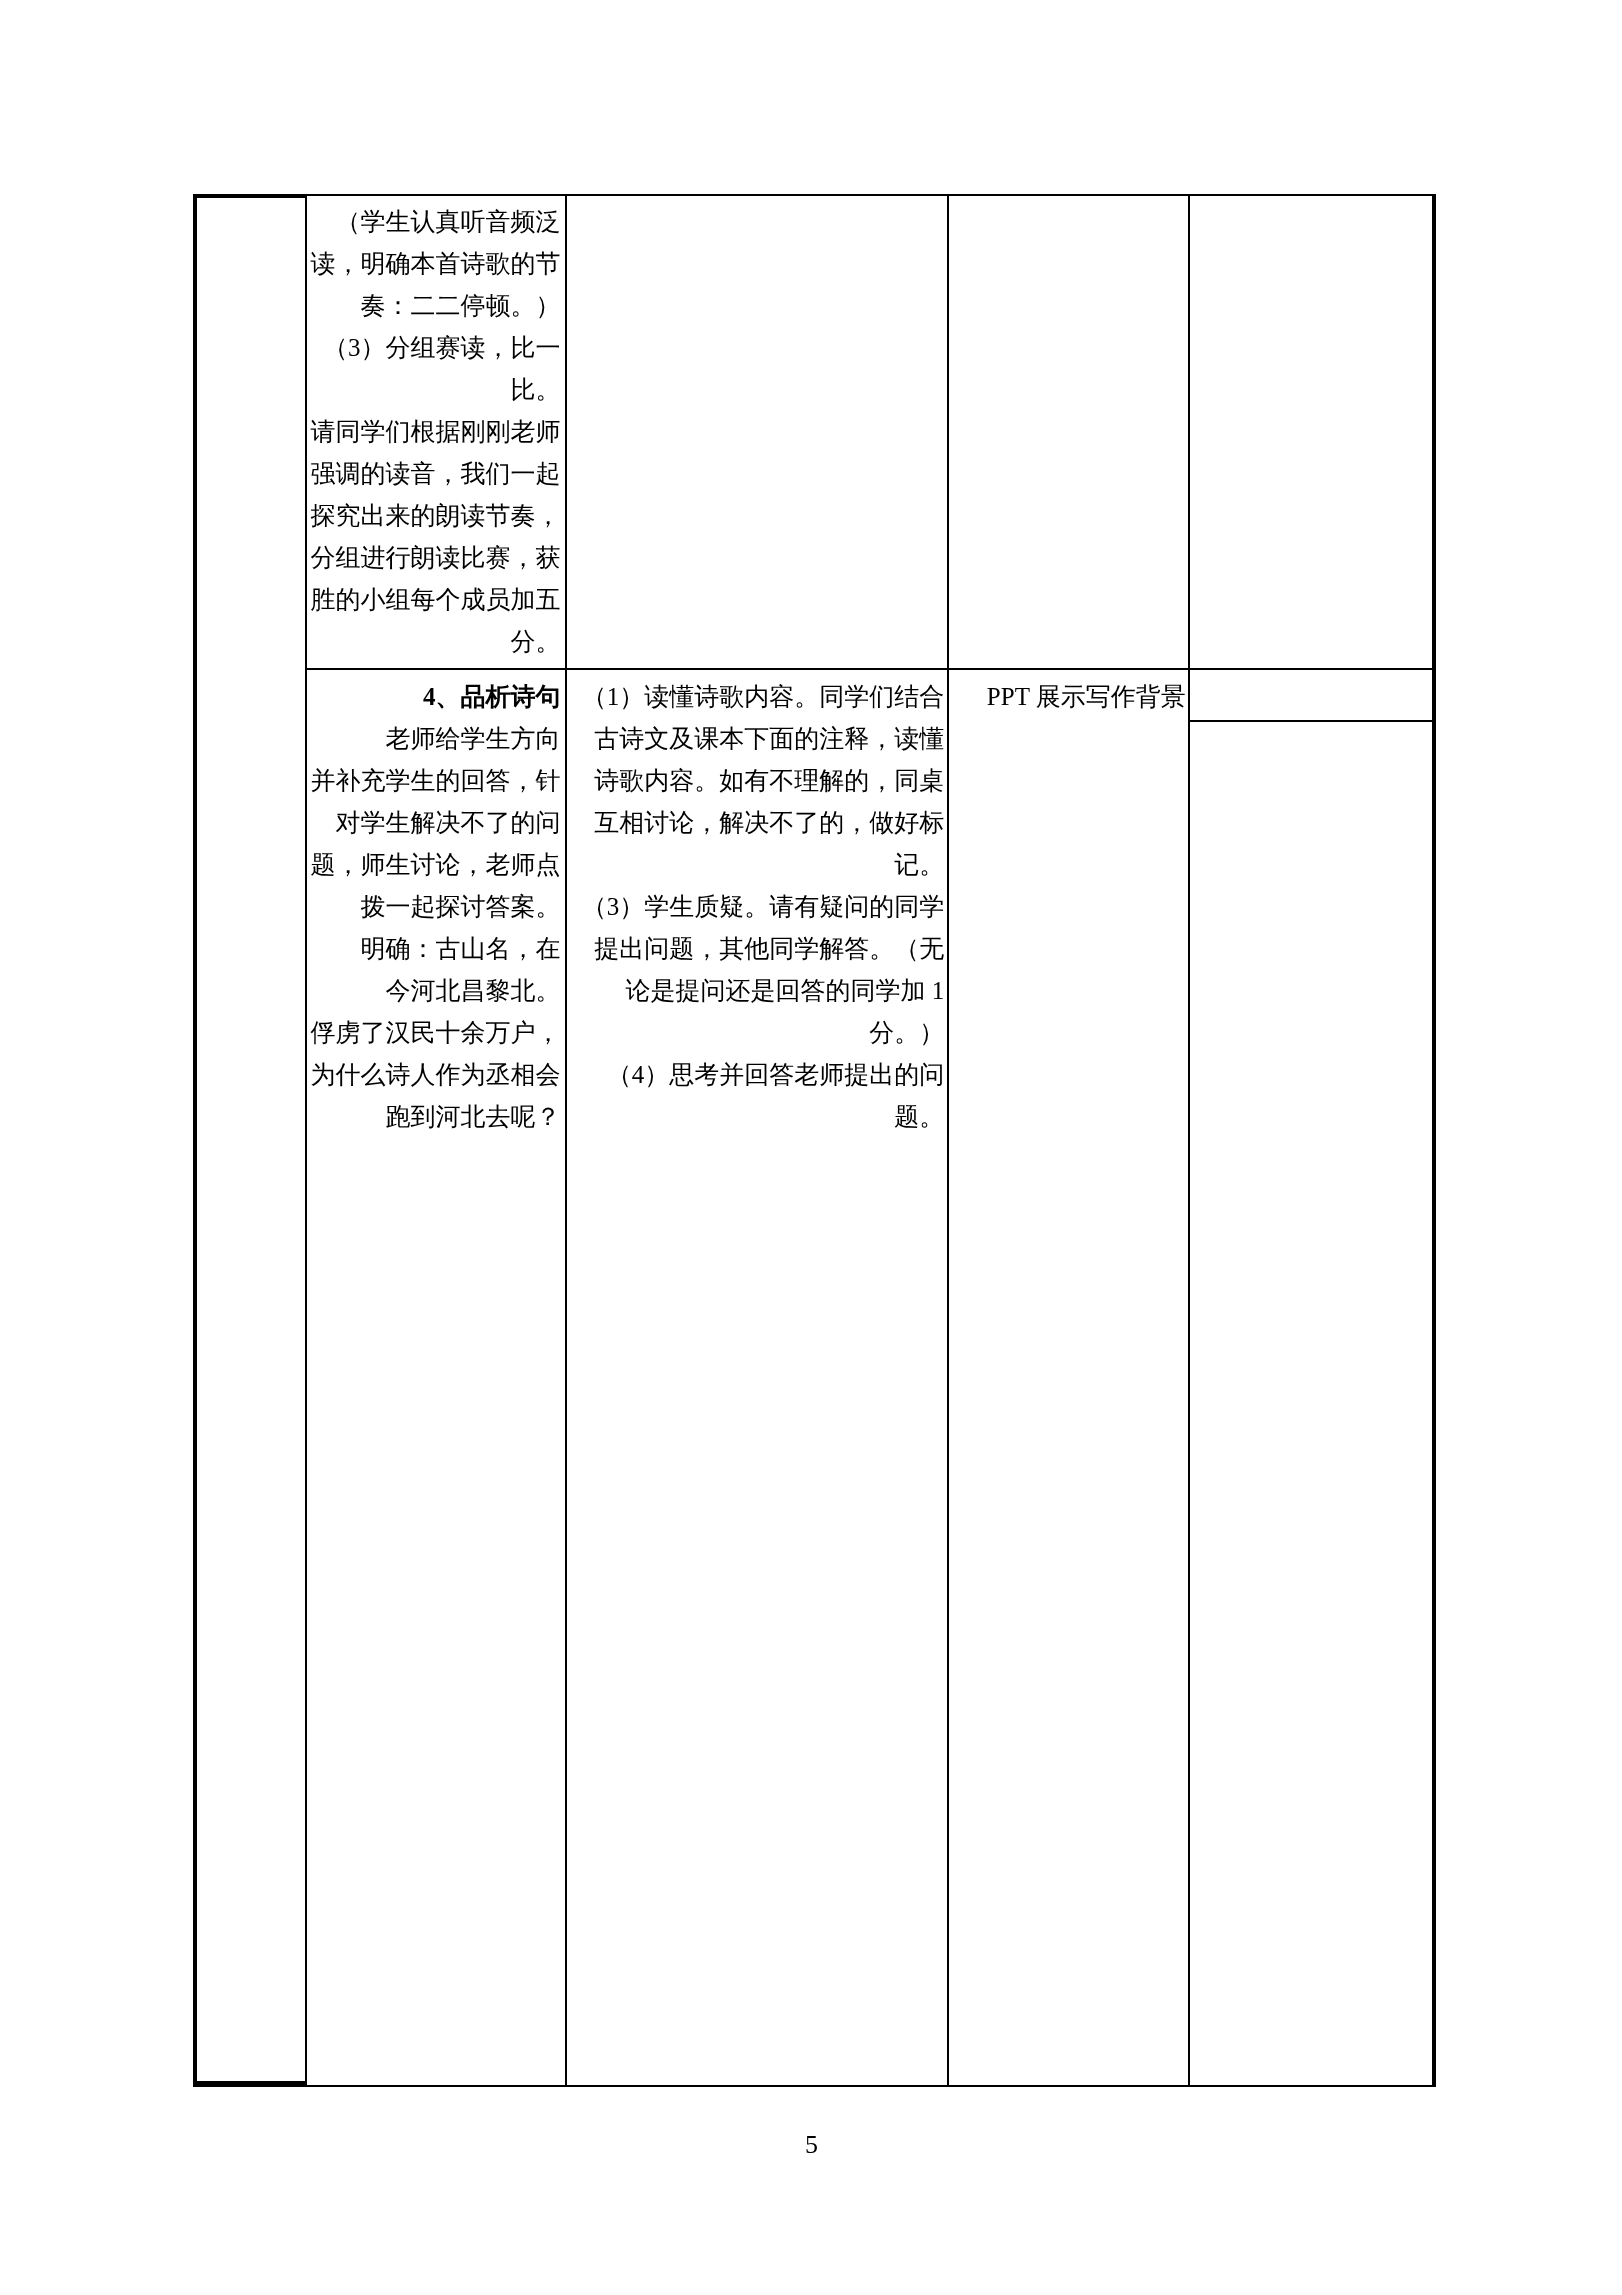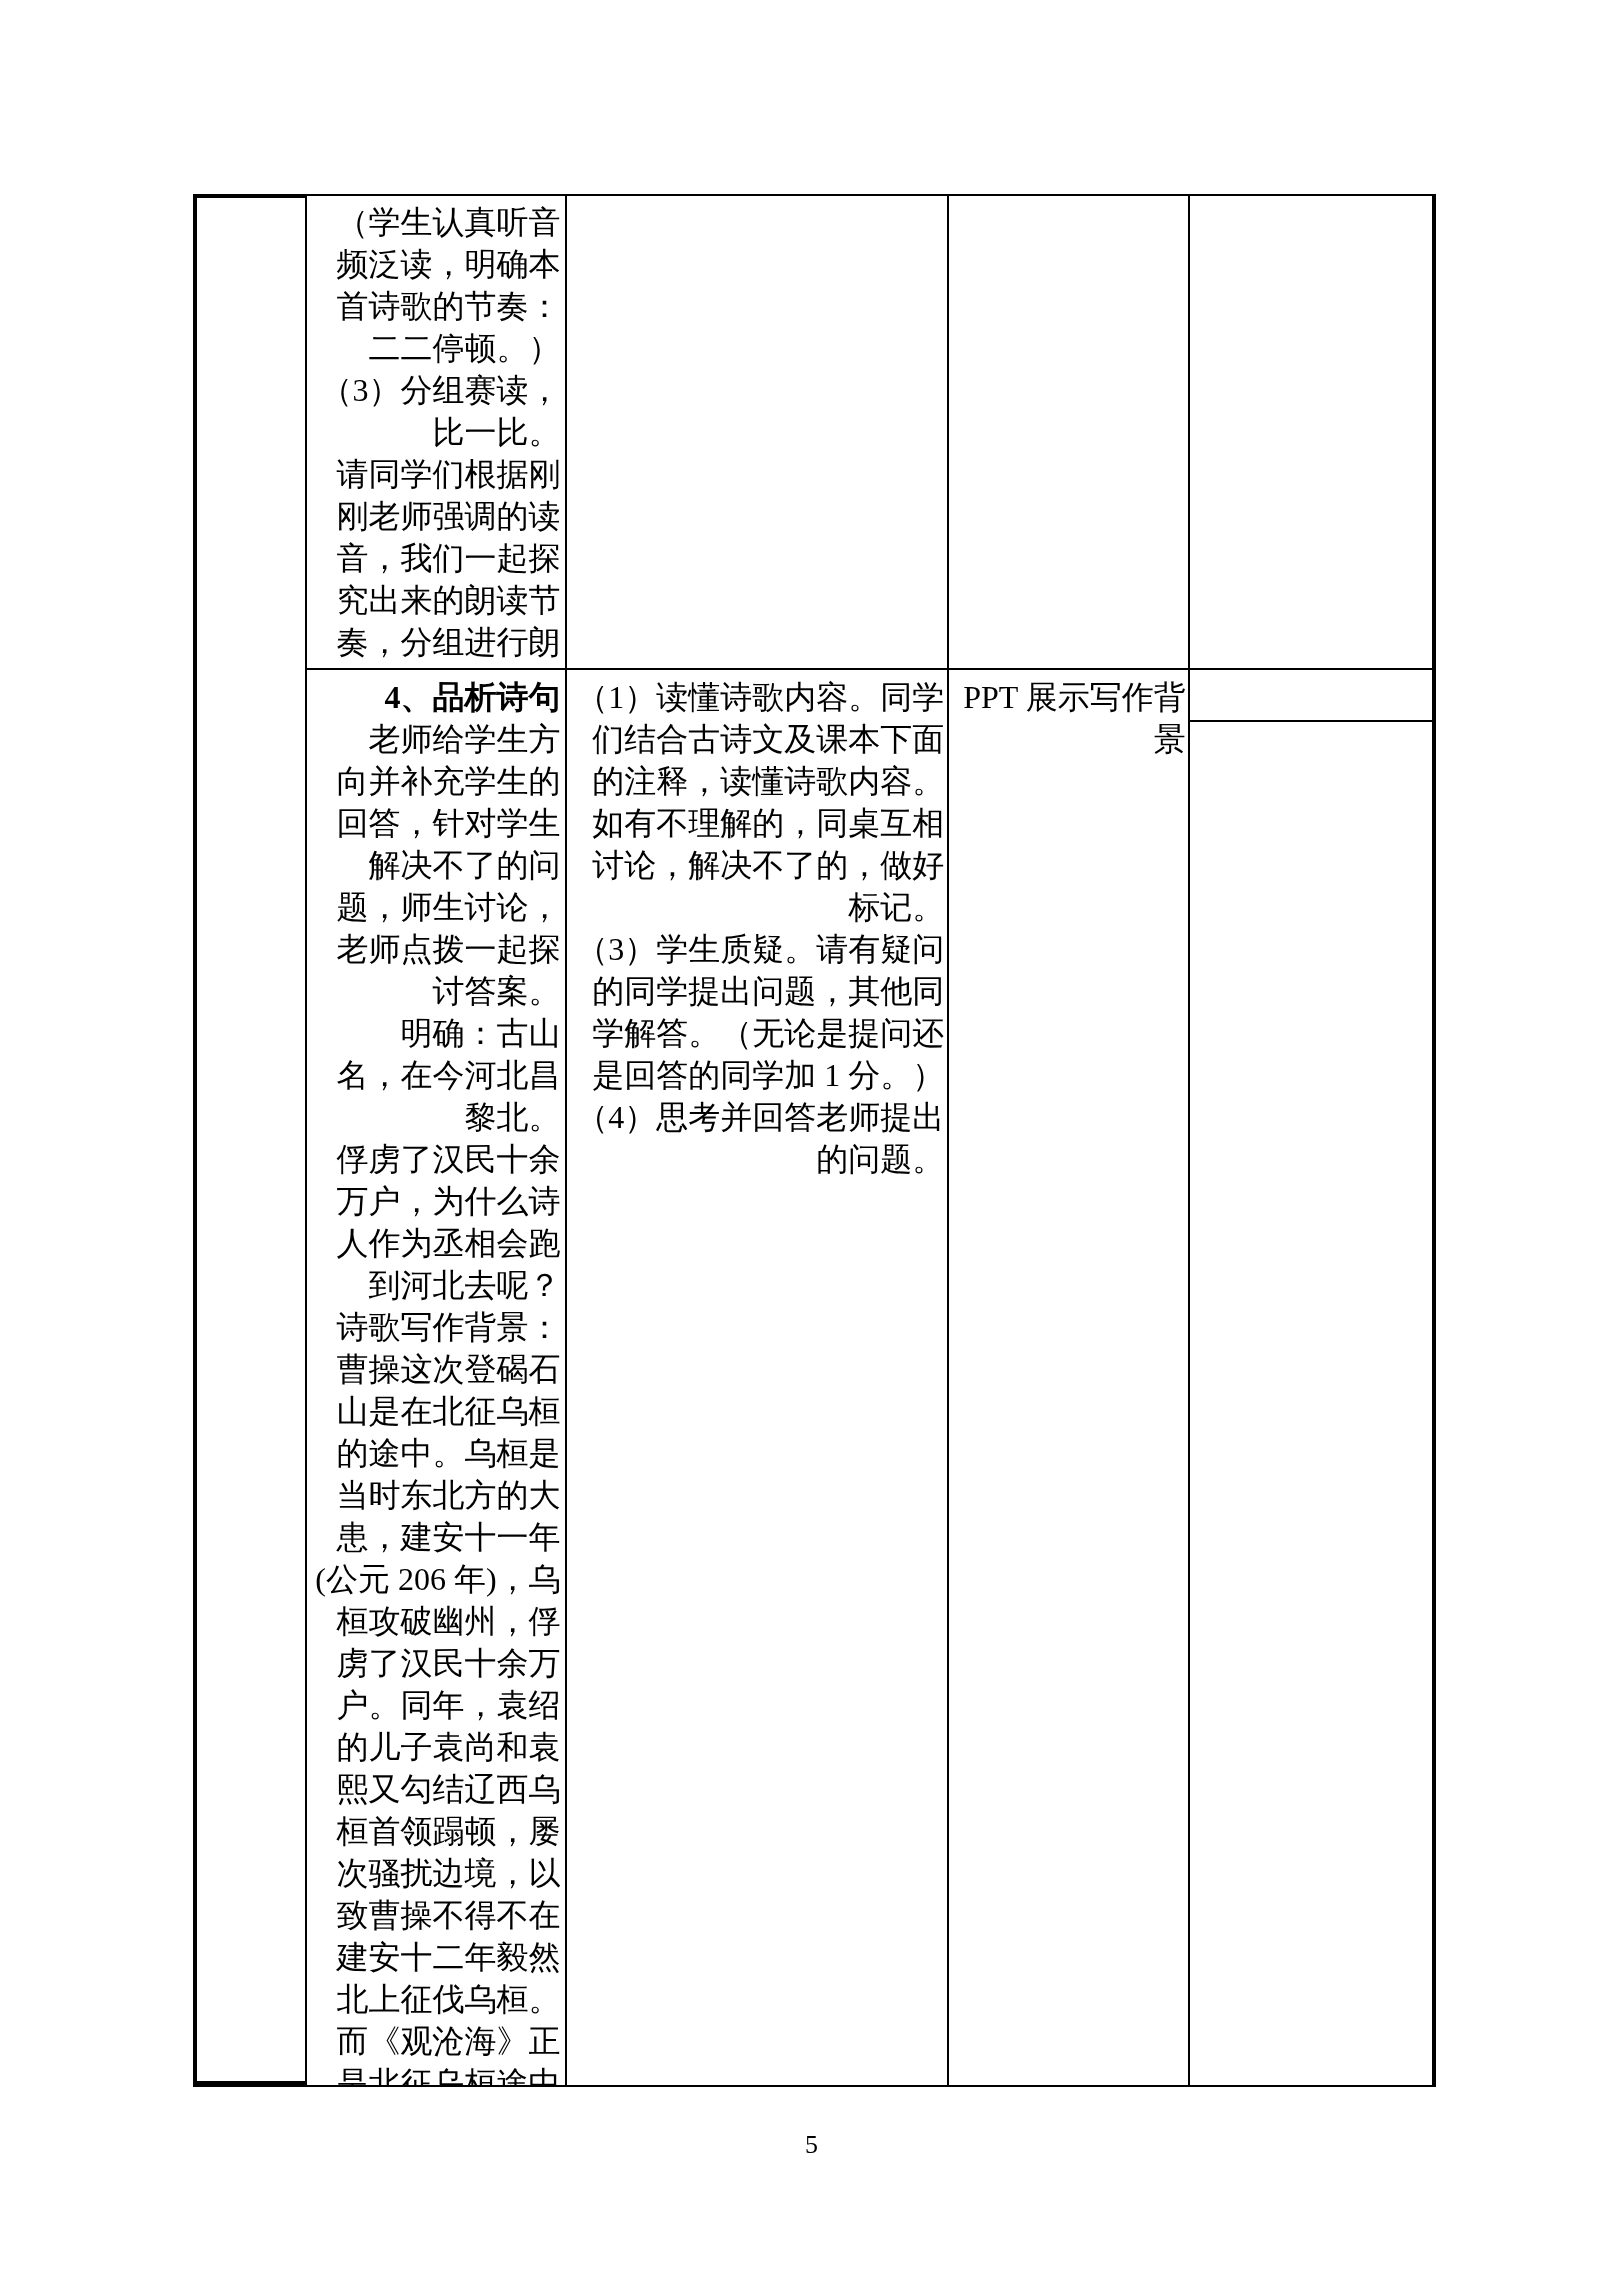--- a/index.html
+++ b/index.html
@@ -55,21 +55,21 @@
     border-bottom: 2px solid #000;
     flex: none;
   }
   .cell-mid {
     height: 52px;
     border-bottom: 2px solid #000;
     flex: none;
   }
   .cell-rest { flex: 1 1 auto; }
   .txt {
-    font-size: 32px;
+    font-size: 25px;
     line-height: 42px;
     text-align: justify;
   }
   .txt p { margin: 0; text-align: right; }
   .pad-r1 { padding: 4.8px 4.1px 0 2px; }
   .pad-r2 { padding: 6.1px 4.1px 0 2px; }
   .pad-c3 { padding: 6.1px 2.7px 0 4.1px; }
   .pad-c4 { padding: 6.1px 2.7px 0 4.8px; }
   .heading-bold { font-weight: bold; text-align: left; }
   .ind-2 { text-indent: 57px; }
@@ -98,21 +98,20 @@
       <div class="cell cell-top txt pad-r1">
         <p>（学生认真听音频泛读，明确本首诗歌的节奏：二二停顿。）</p>
         <p>（3）分组赛读，比一比。</p>
         <p>请同学们根据刚刚老师强调的读音，我们一起探究出来的朗读节奏，分组进行朗读比赛，获胜的小组每个成员加五分。</p>
       </div>
       <div class="cell cell-rest txt pad-r2">
         <p class="heading-bold">4、品析诗句</p>
         <p class="ind-2">老师给学生方向并补充学生的回答，针对学生解决不了的问题，师生讨论，老师点拨一起探讨答案。</p>
         <p class="ind-1">明确：古山名，在今河北昌黎北。</p>
         <p>俘虏了汉民十余万户，为什么诗人作为丞相会跑到河北去呢？</p>
-        <p>诗歌写作背景：曹操这次登碣石山是在北征乌桓的途中。乌桓是当时东北方的大患，建安十一年(公元 206 年)，乌桓攻破幽州，俘虏了汉民十余万户。同年，袁绍的儿子袁尚和袁熙又勾结辽西乌桓首领蹋顿，屡次骚扰边境，以致曹操不得不在建安十二年毅然北上征伐乌桓。而《观沧海》正是北征乌桓途中经过碣石山时写的。大战之前，身为主帅的曹操，登上当</p>
       </div>
     </div>
 
     <div class="col col-3">
       <div class="cell cell-top"></div>
       <div class="cell cell-rest txt pad-c3">
         <p>（1）读懂诗歌内容。同学们结合古诗文及课本下面的注释，读懂诗歌内容。如有不理解的，同桌互相讨论，解决不了的，做好标记。</p>
         <p>（3）学生质疑。请有疑问的同学提出问题，其他同学解答。（无论是提问还是回答的同学加 1 分。）</p>
         <p>（4）思考并回答老师提出的问题。</p>
       </div>

